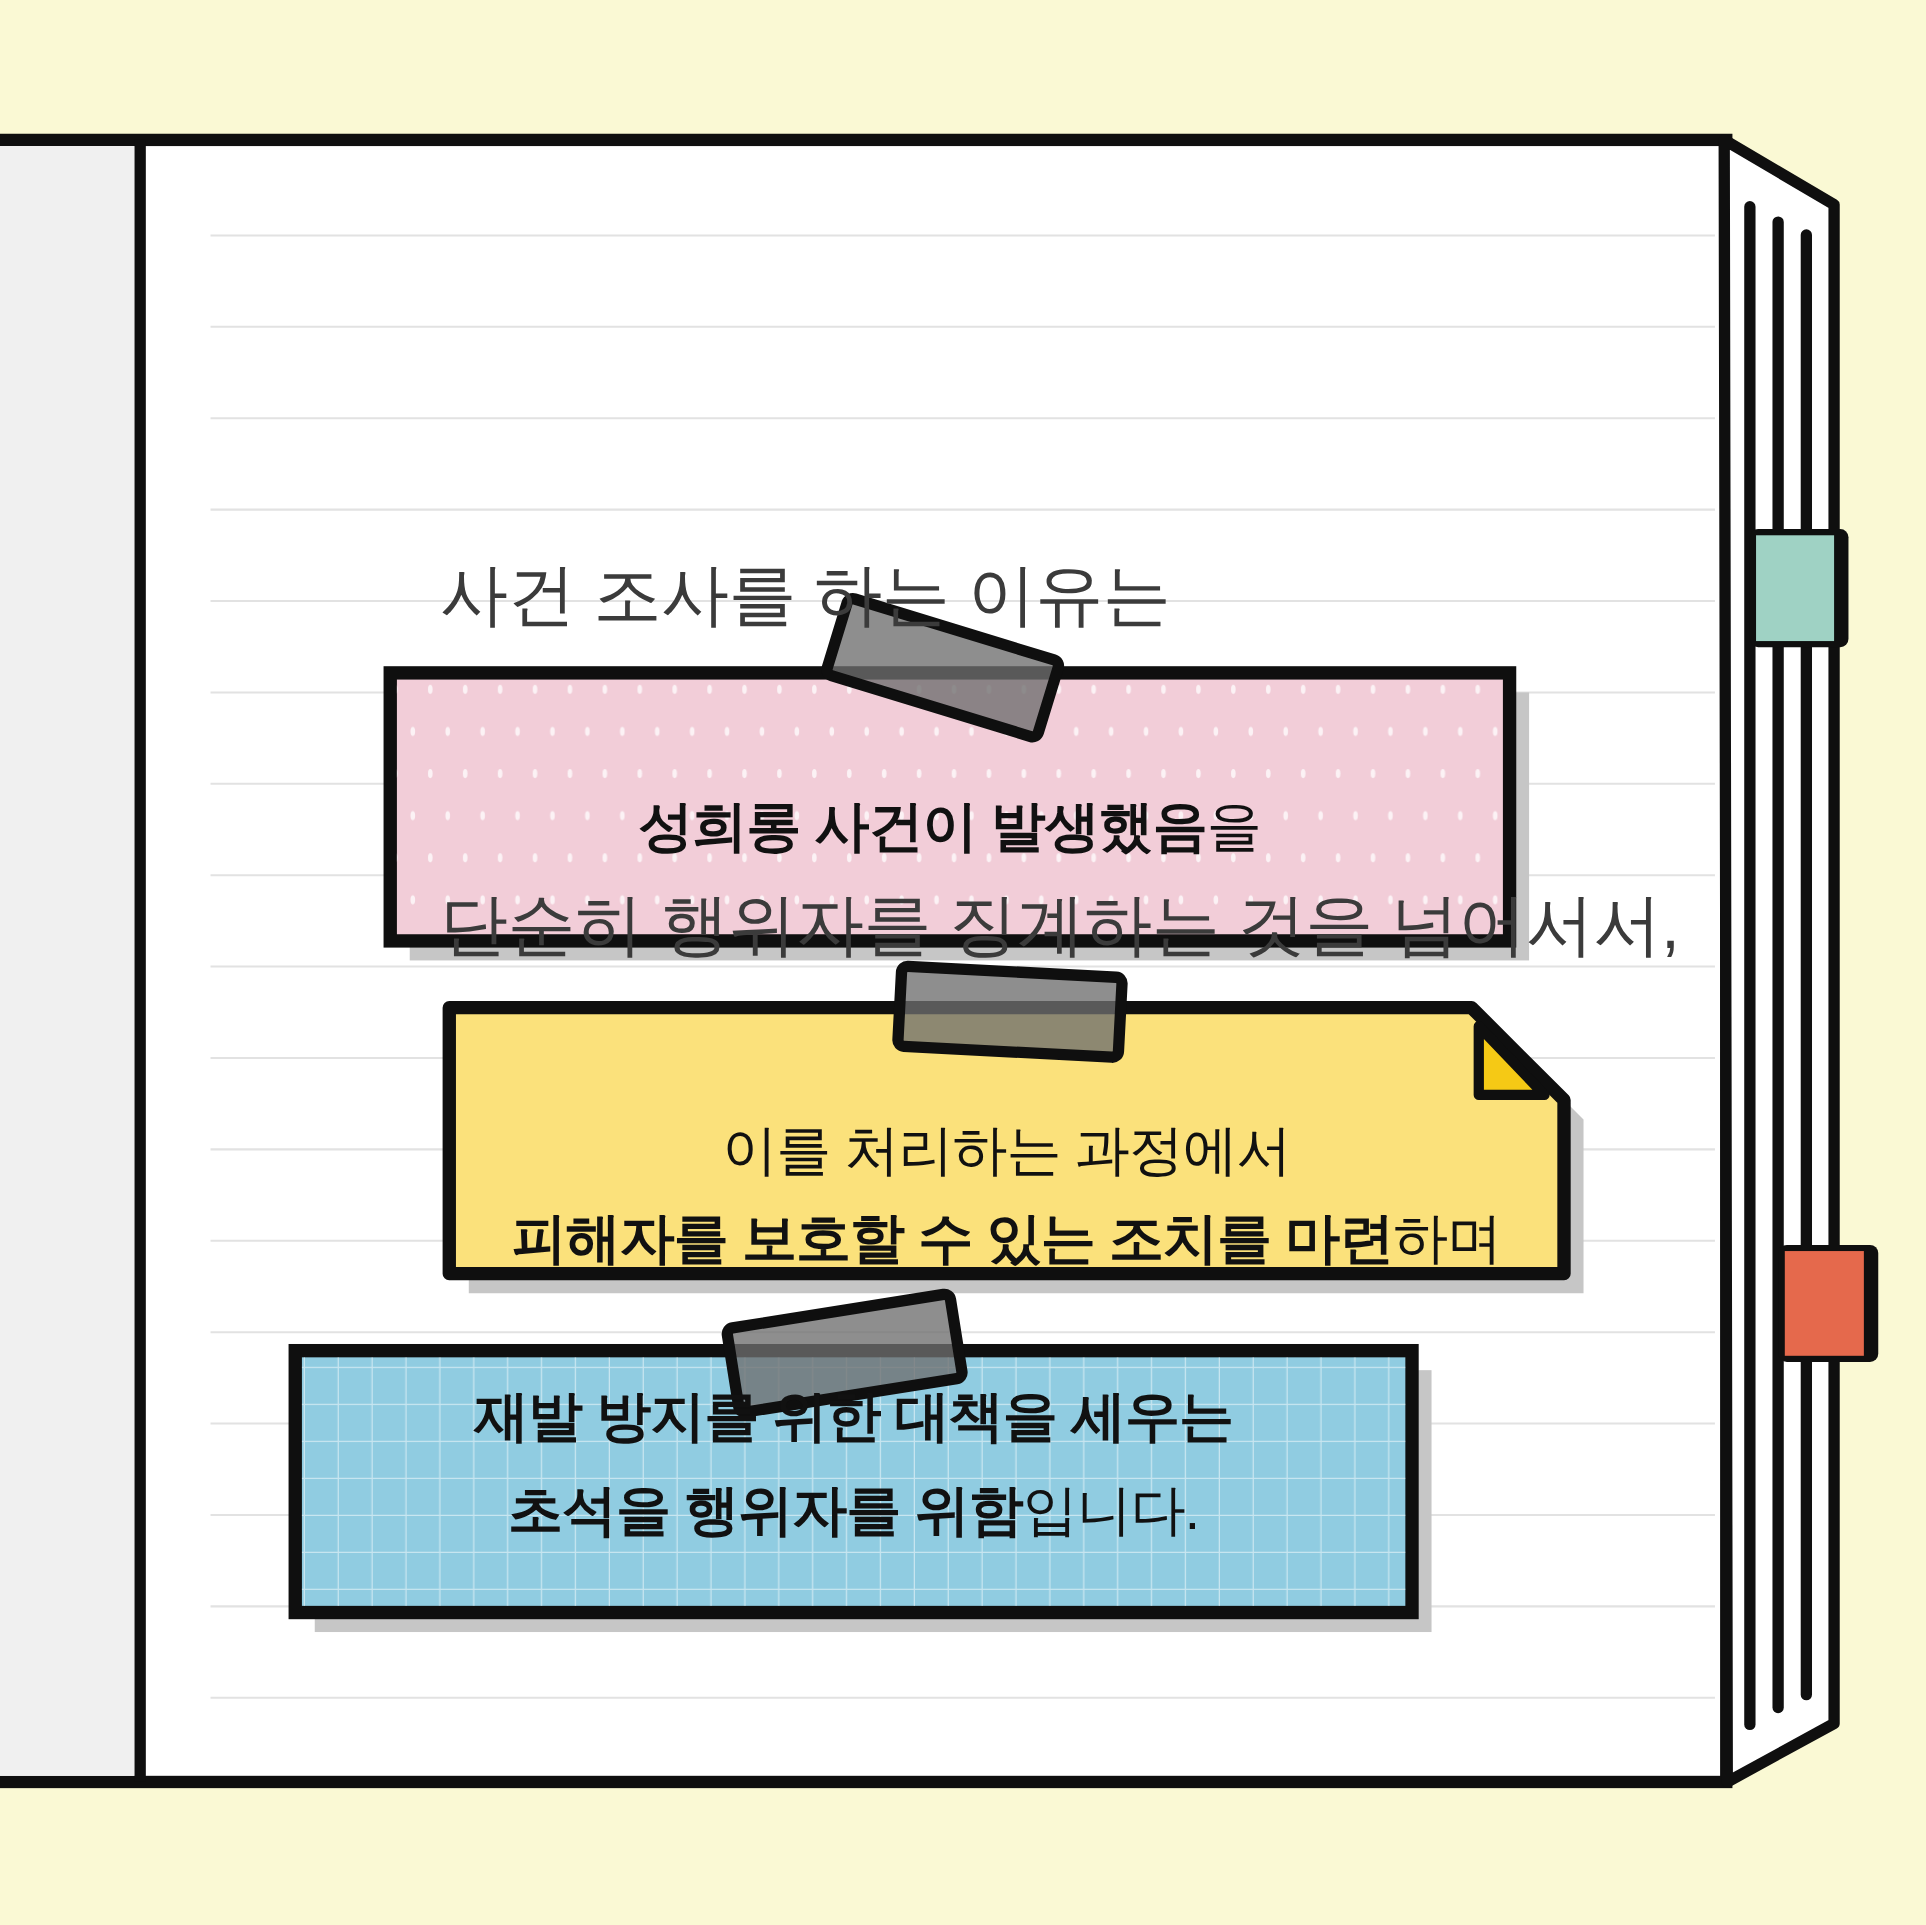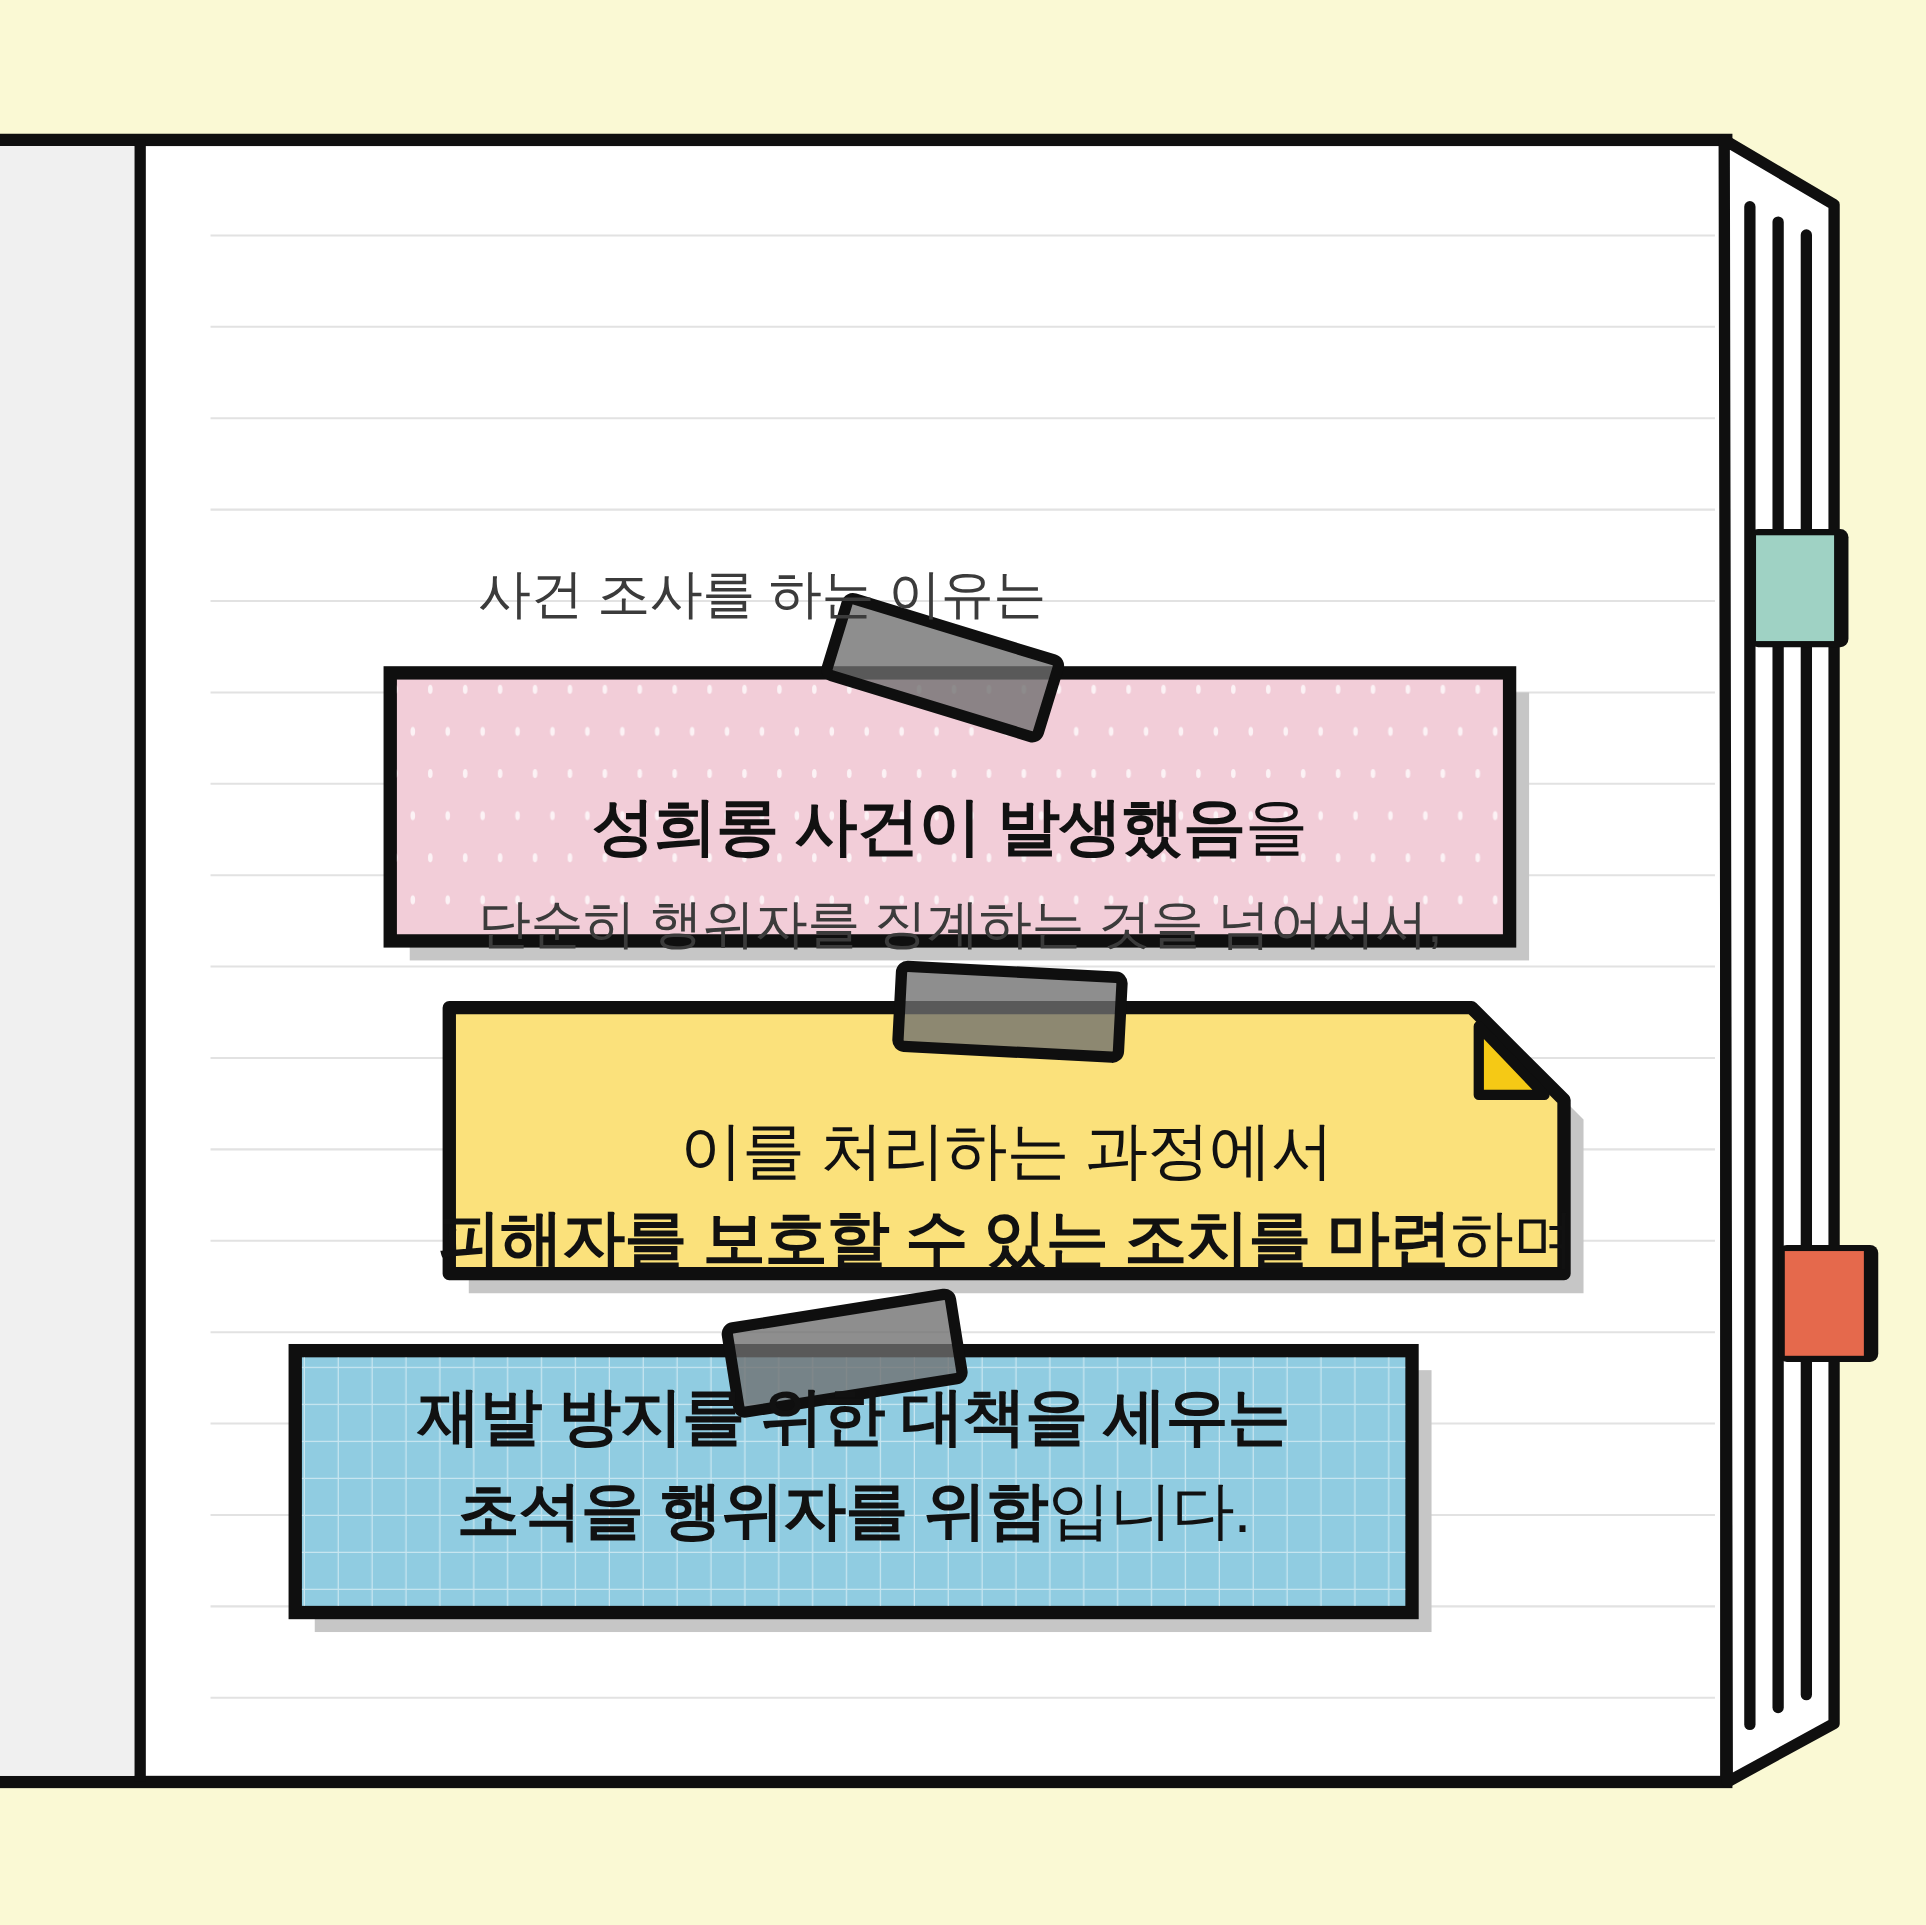--- a/index.html
+++ b/index.html
@@ -6,29 +6,29 @@
   body{
     width:1926px;height:1926px;
     font-family:"Liberation Sans","DejaVu Sans",sans-serif;
     background:#FAF9D4;
   }
   #canvas{position:relative;width:1926px;height:1926px;overflow:hidden;}
   #scene{position:absolute;left:0;top:0;}
 
   .txt{position:absolute;white-space:pre;color:#101010;}
   .intro{
-    left:478px;top:319px;
-    font-size:53px;line-height:110px;
+    left:440px;top:319px;
+    font-size:68px;line-height:110px;
     font-weight:400;color:#3B3B3B;letter-spacing:-0.5px;
   }
   .note-text{
     position:absolute;display:flex;flex-direction:column;
     align-items:center;justify-content:center;
     text-align:center;color:#111111;
-    font-size:63px;line-height:91px;letter-spacing:-1px;
+    font-size:55px;line-height:91px;letter-spacing:-1px;
   }
   .note-text .line{white-space:pre;}
   .b{font-weight:700;}
   .r{font-weight:400;}
   #pink-text  {left:390px;top:686px;width:1119px;height:244px;padding-top:18.5px;}
   #yellow-text{left:449px;top:1060px;width:1115px;height:239px;padding-top:14.4px;line-height:88px;}
   #blue-text  {left:295px;top:1343px;width:1117px;height:239px;line-height:94px;}
 </style>
 </head>
 <body>

